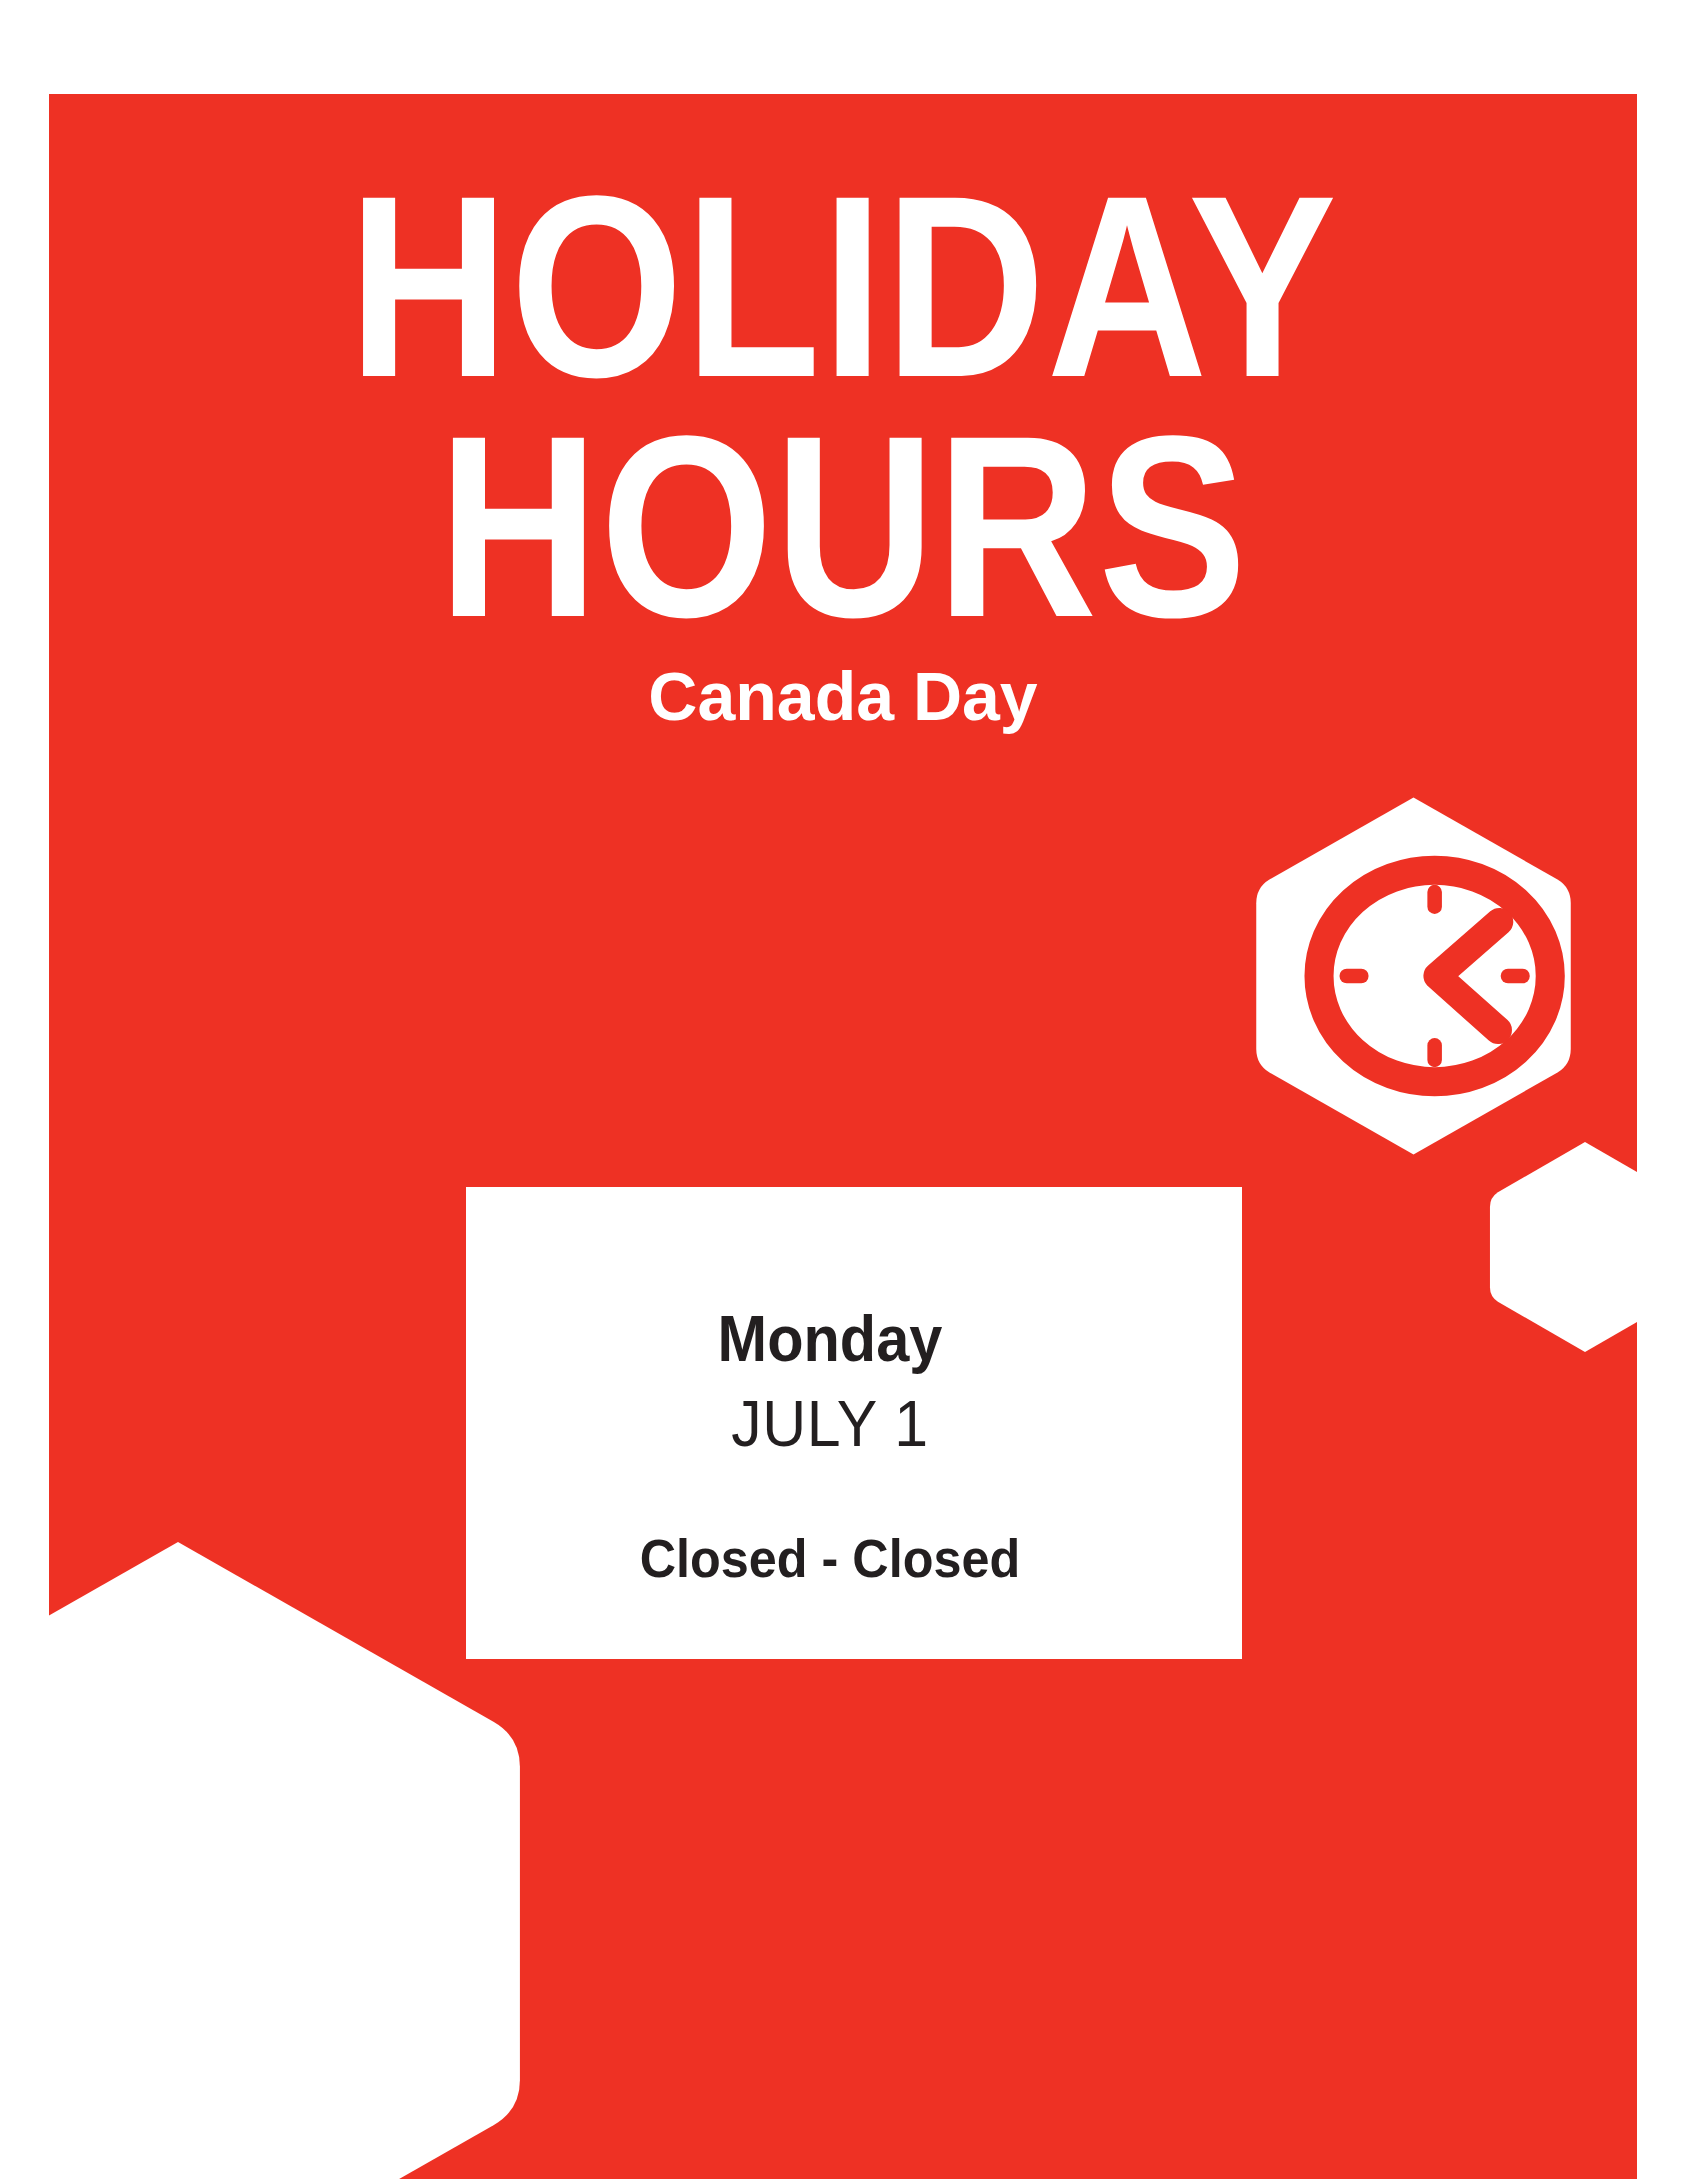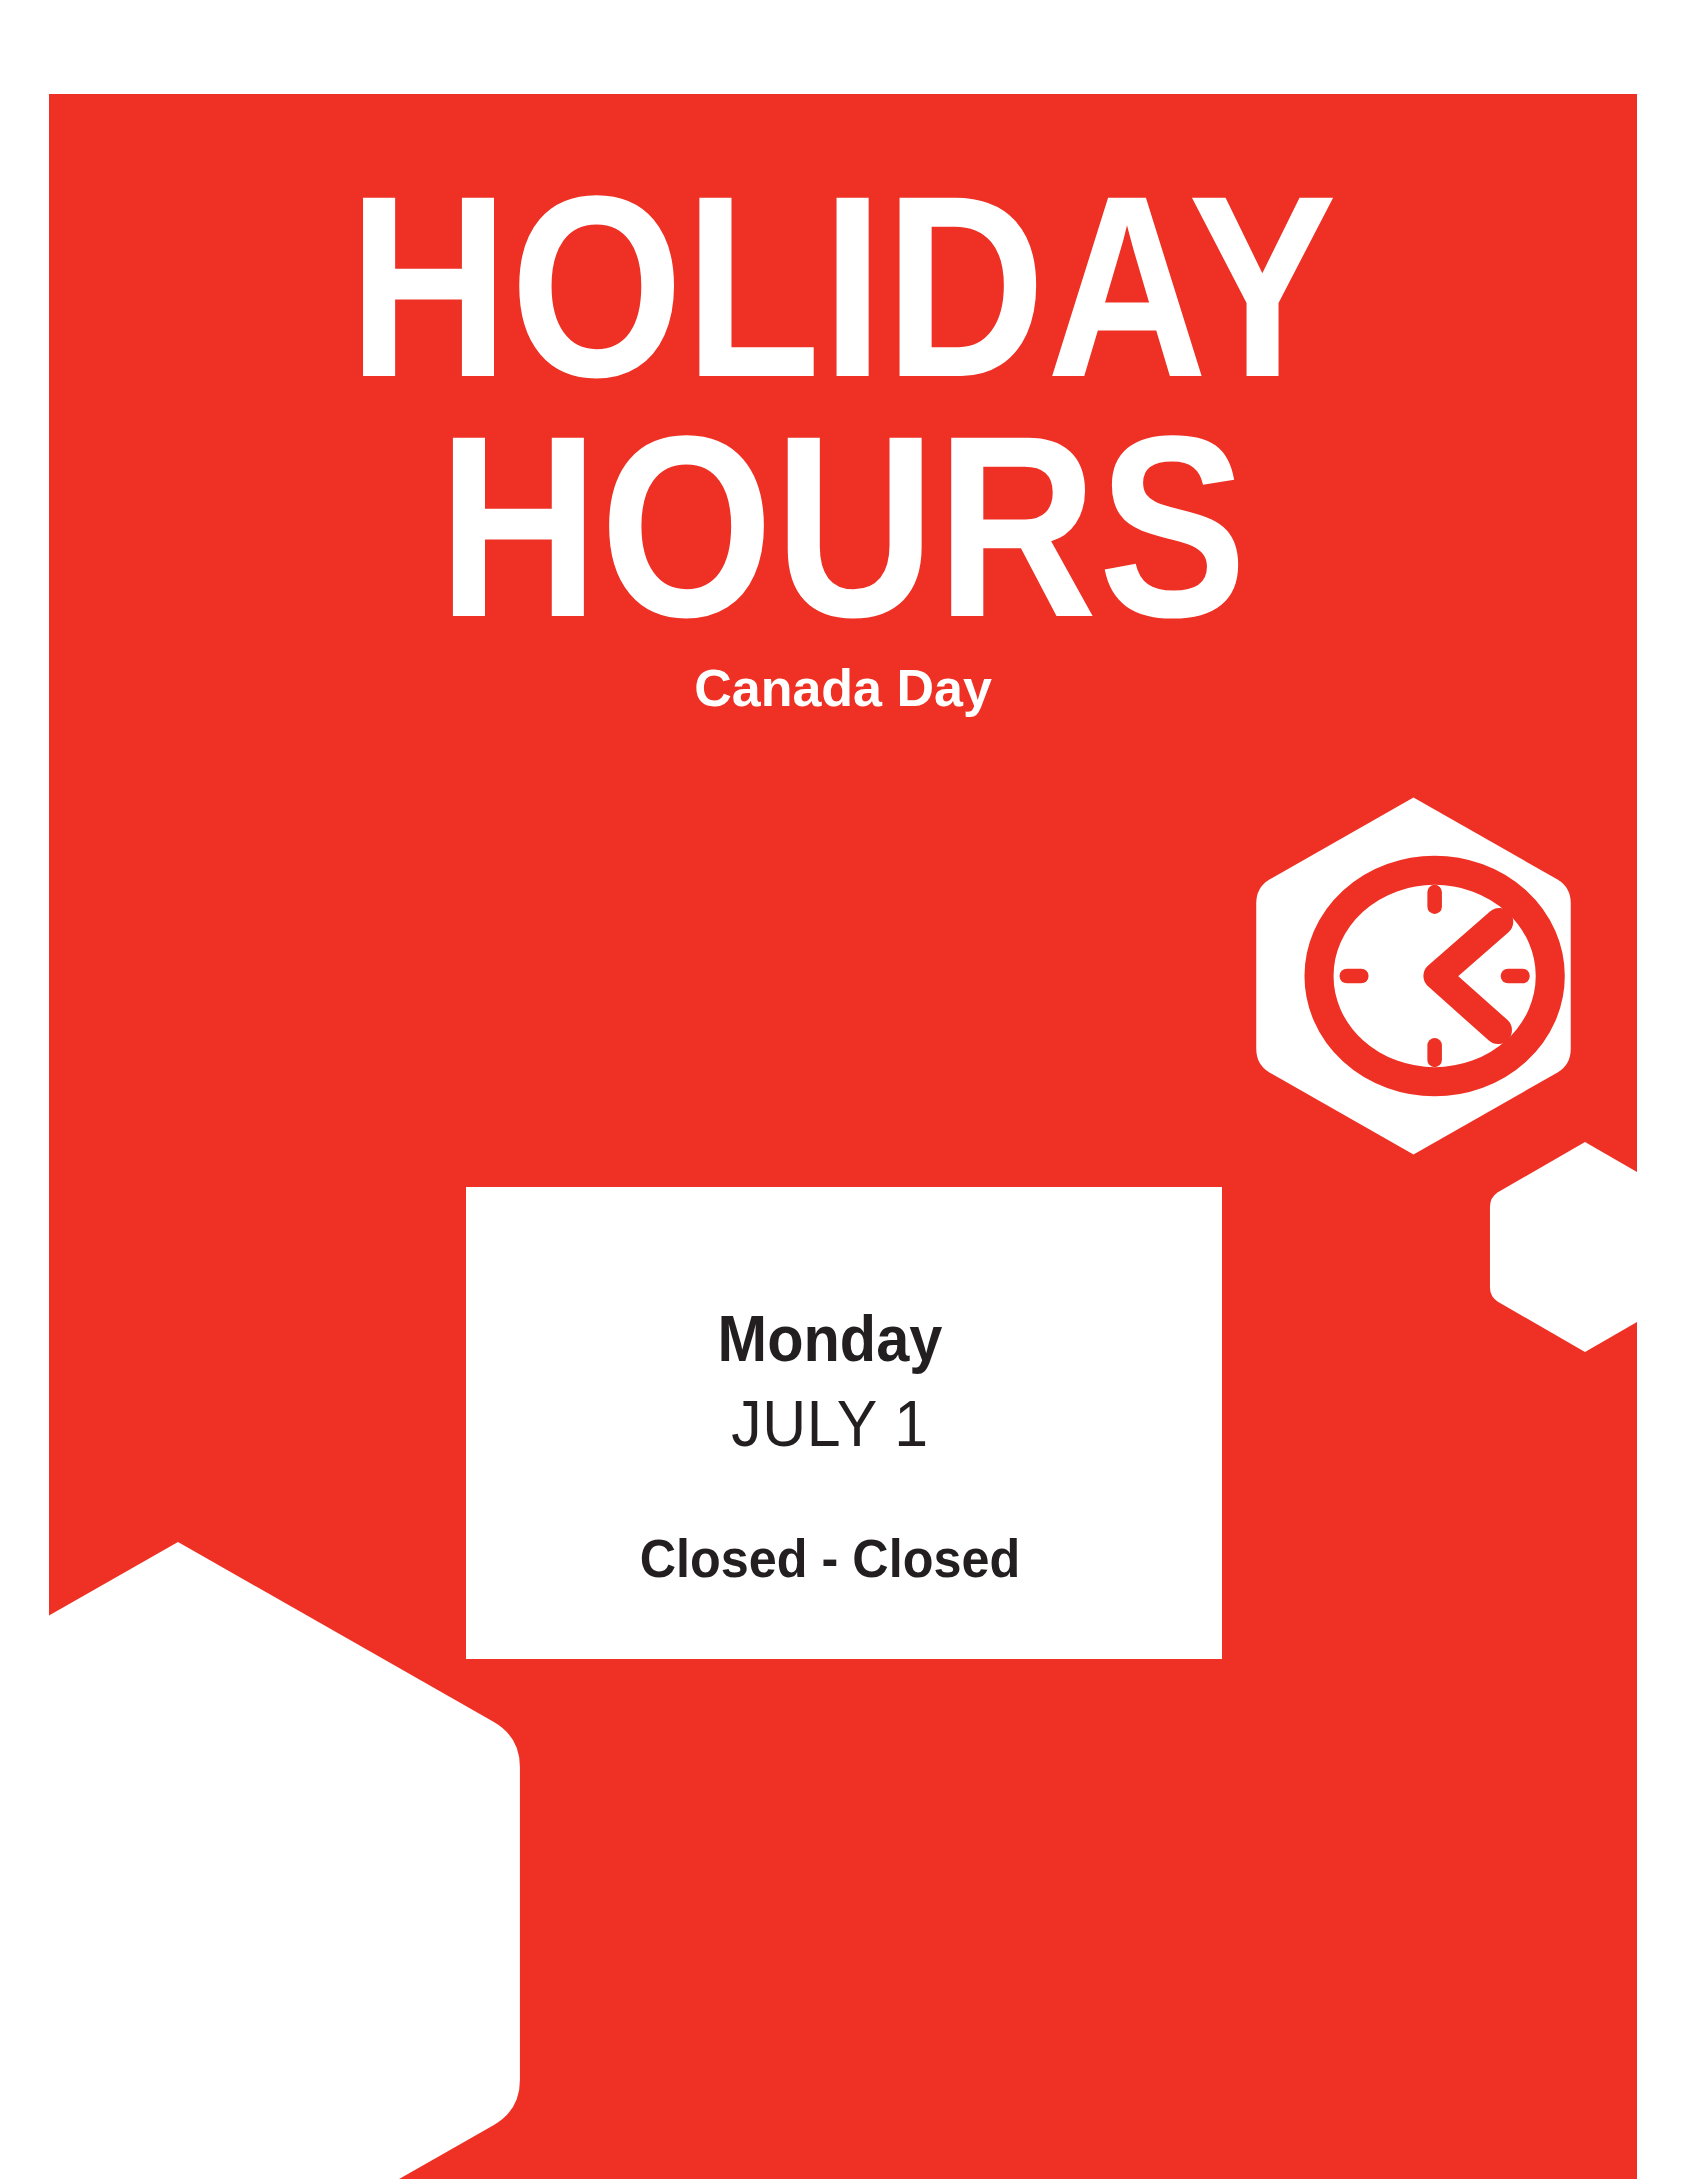--- a/index.html
+++ b/index.html
@@ -80,21 +80,21 @@
     font-size: 259px;
     transform: scaleX(0.86);
   }
   #headline-subtitle {
     position: absolute;
     left: 0;
     top: 568px;
     width: 1588px;
     text-align: center;
     color: #ffffff;
-    font-size: 52px;
+    font-size: 68px;
     font-weight: 700;
     line-height: 1;
     white-space: nowrap;
   }
 
   
   #clock-badge {
     position: absolute;
     left: 1199px;
     top: 697px;
@@ -124,20 +124,21 @@
   #corner-hexagon svg { display: block; width: 100%; height: 100%; }
 
   
   #info-card {
     position: absolute;
     left: 417px;   
     top: 1093px;   
     width: 756px;
     height: 472px;
     background: #ffffff;
+    padding-left: 20px;
   }
   #info-card-inner {
     position: absolute;
     left: 0;
     top: 0;
     width: 728px;   
     height: 472px;
   }
   .card-line {
     position: absolute;

